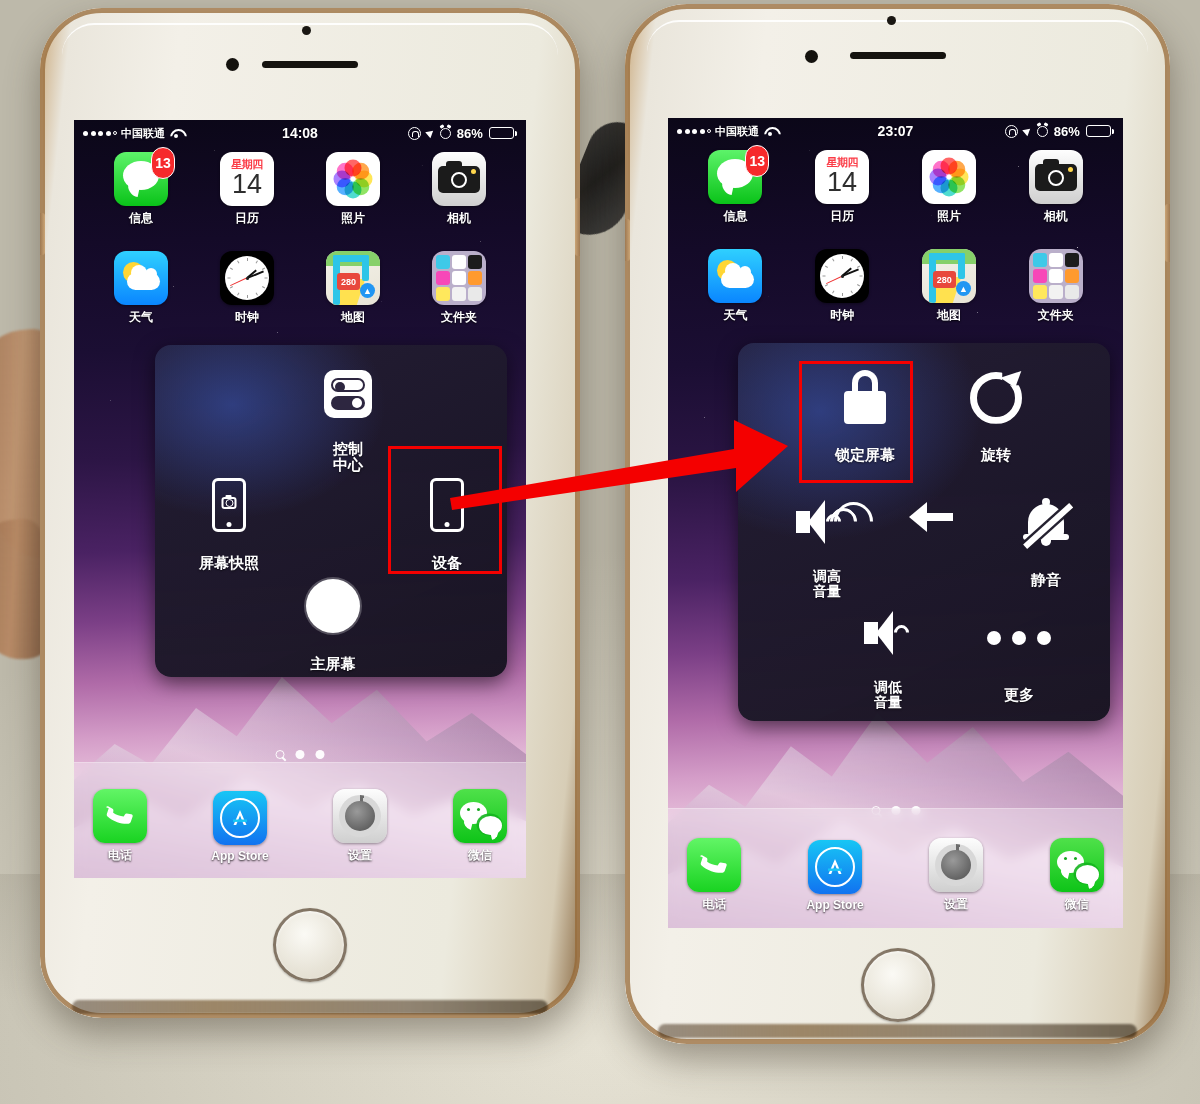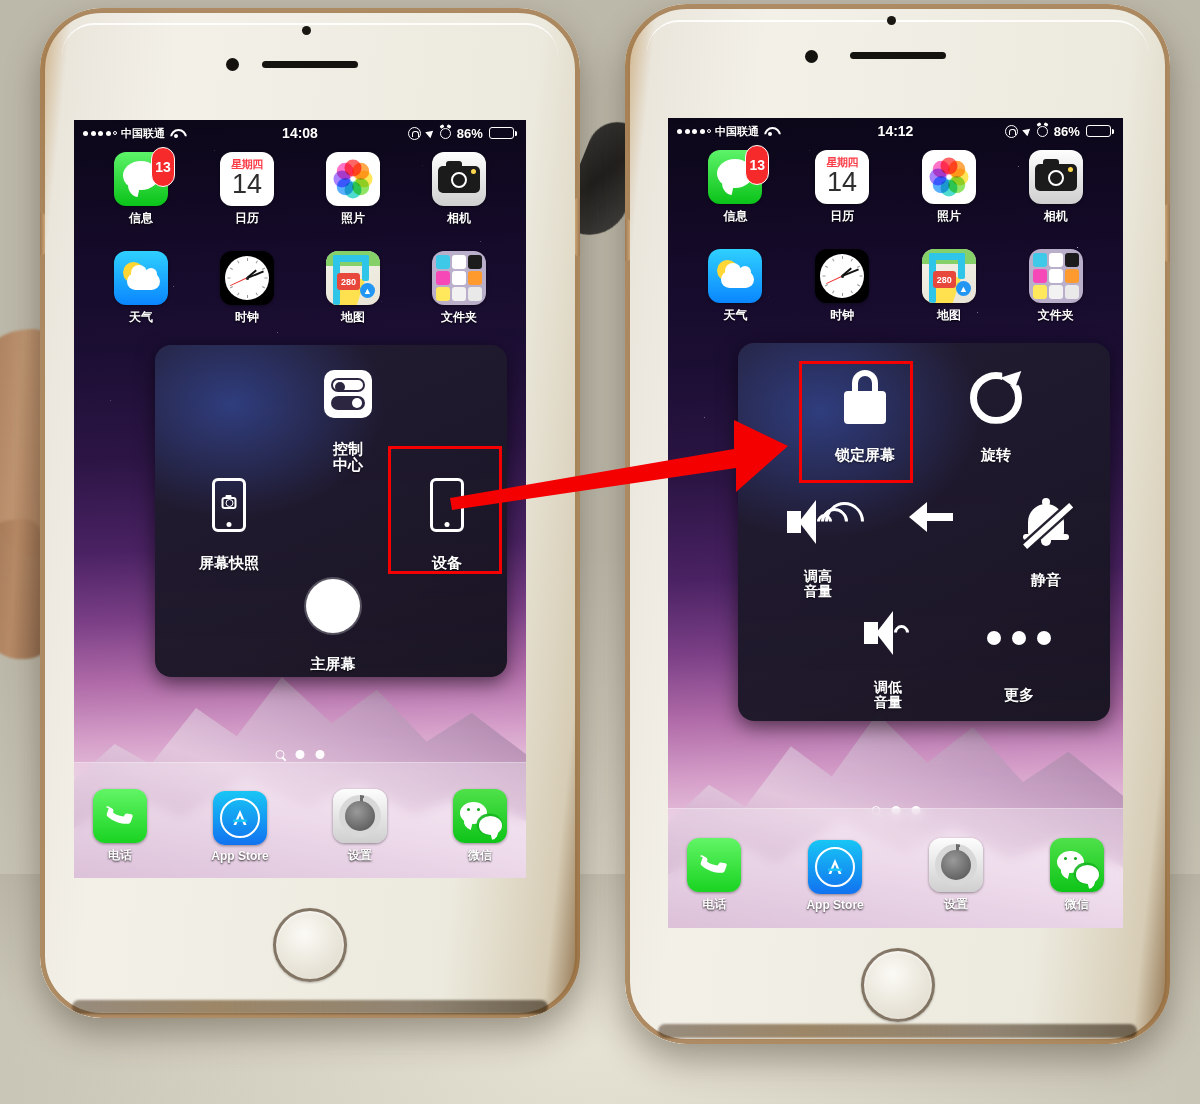--- a/index.html
+++ b/index.html
@@ -209,21 +209,21 @@
   .app { width:64px; display:flex; flex-direction:column; align-items:center; position:relative; }
   .appicon {
     width:54px; height:54px; border-radius:12px; position:relative; overflow:hidden;
     box-shadow:0 1px 3px rgba(0,0,0,.4);
   }
   .applabel {
     margin-top:4px; color:#fff; font-size:12px; font-weight:bold;
     text-shadow:0 1px 2px rgba(0,0,0,.85); white-space:nowrap;
   }
   .badge {
-    position:absolute; right:-2px; top:-5px; min-width:24px; height:40px;
+    position:absolute; right:-2px; top:-5px; min-width:24px; height:32px;
     border-radius:12px; background:#f6292b; color:#fff;
     font-size:14px; font-weight:bold; display:flex; align-items:center; justify-content:center;
     border:1.5px solid #fff; z-index:3; padding:0 3px;
   }
 
   
   .ic-messages { background:linear-gradient(180deg,#5df36a,#0ac319); }
   .ic-messages .bubble{
     position:absolute; left:9px; top:9px; width:36px; height:29px; background:#fff; border-radius:50%;
   }
@@ -678,21 +678,21 @@
           <span class="dots">
             <i></i>
               <i></i>
               <i></i>
               <i></i>
               <i class="hollow"></i>
           </span>
           <span class="carrier">中国联通</span>
           <span class="wifi"></span>
         </div>
-        <span class="sb-time">14:12</span>
+        <span class="sb-time">23:07</span>
         <div class="sb-right">
           <span class="ic-lockrot"></span>
           <span class="ic-loc"></span>
           <span class="ic-alarm"></span>
           <span>86%</span>
           <span class="batt">
             <span class="batt-body"><span class="batt-fill" style="width:86%"></span></span>
             <span class="batt-cap"></span>
           </span>
         </div>
@@ -851,21 +851,21 @@
         </div>
 
         <div class="at-cell" style="left:68px; top:12px; width:118px; height:122px;">
           <span class="g-lock">
               <i class="shack"></i>
               <i class="body"></i>
             </span>
           <span class="at-label">锁定屏幕</span>
         </div>
 
-        <div class="at-cell" style="left:19px; top:140px; width:122px; height:132px;">
+        <div class="at-cell" style="left:28px; top:140px; width:122px; height:132px;">
           <span class="g-spk">
             <i class="cone"></i>
               <i class="wv w1"></i>
               <i class="wv w2"></i>
               <i class="wv w3"></i>
           </span>
           <span class="at-label sm">调高
 音量</span>
         </div>
 

